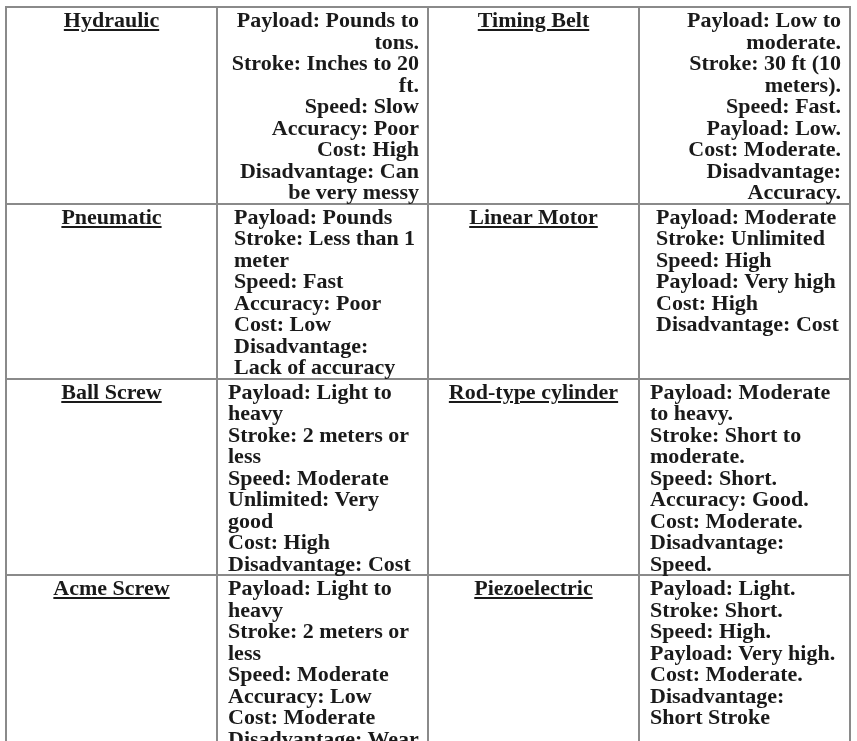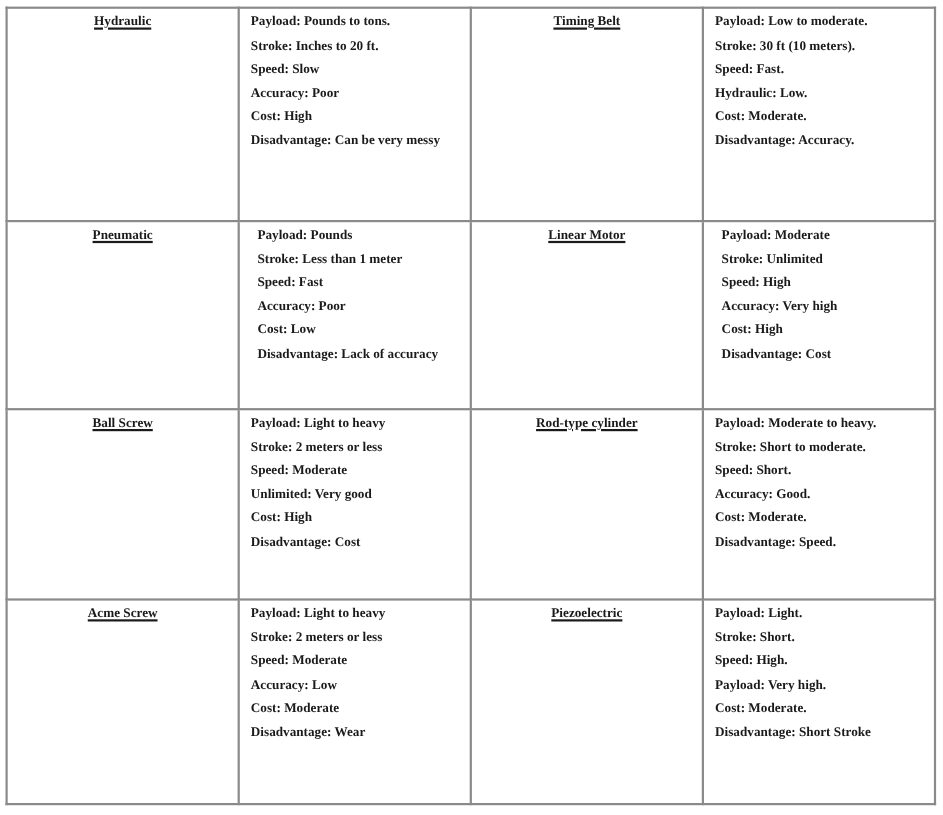--- a/index.html
+++ b/index.html
@@ -21,39 +21,39 @@
       top: 6px;
       border-collapse: collapse;
       table-layout: fixed;
       width: 844px;
     }
     .doc-table td {
       border: 2px solid #8a8a8a;
       vertical-align: top;
       padding: 1px 8px 0 10px;
       font-weight: bold;
-      font-size: 12px;
+      font-size: 22px;
       line-height: 21.5px;
     }
     .doc-table td.name-cell {
       text-align: center;
       padding: 1px 4px 0 4px;
     }
     .name-label {
       text-decoration: underline;
       text-decoration-thickness: 2px;
       text-underline-offset: 2px;
     }
     .spec-line {
       display: block;
       white-space: normal;
     }
     col.c-name { width: 211px; }
     col.c-spec { width: 211px; }
-    tr.r1 td { height: 191px; }
+    tr.r1 td { height: 191px; text-align: right; }
     tr.r2 td { height: 168px; padding-left: 16px; }
     tr.r3 td { height: 170px; border-radius: 28px; }
     tr.r4 td { height: 183px; }
   </style>
 </head>
 <body>
 
 <table class="doc-table">
   <colgroup>
     <col class="c-name">
@@ -75,21 +75,21 @@
         <span class="spec-line">Cost:  High</span>
         <span class="spec-line">Disadvantage:  Can be very messy</span>
       </td>
       <td class="name-cell">
         <span class="name-label">Timing Belt</span>
       </td>
       <td>
         <span class="spec-line">Payload: Low to moderate.</span>
         <span class="spec-line">Stroke: 30 ft (10 meters).</span>
         <span class="spec-line">Speed: Fast.</span>
-        <span class="spec-line">Hydraulic: Low.</span>
+        <span class="spec-line">Payload: Low.</span>
         <span class="spec-line">Cost: Moderate.</span>
         <span class="spec-line">Disadvantage: Accuracy.</span>
       </td>
     </tr>
 
     <tr class="r2">
       <td class="name-cell">
         <span class="name-label">Pneumatic</span>
       </td>
       <td>
@@ -100,21 +100,21 @@
         <span class="spec-line">Cost:  Low</span>
         <span class="spec-line">Disadvantage:  Lack of accuracy</span>
       </td>
       <td class="name-cell">
         <span class="name-label">Linear Motor</span>
       </td>
       <td>
         <span class="spec-line">Payload:  Moderate</span>
         <span class="spec-line">Stroke: Unlimited</span>
         <span class="spec-line">Speed:  High</span>
-        <span class="spec-line">Accuracy:  Very high</span>
+        <span class="spec-line">Payload:  Very high</span>
         <span class="spec-line">Cost: High</span>
         <span class="spec-line">Disadvantage:  Cost</span>
       </td>
     </tr>
 
     <tr class="r3">
       <td class="name-cell">
         <span class="name-label">Ball Screw</span>
       </td>
       <td>

